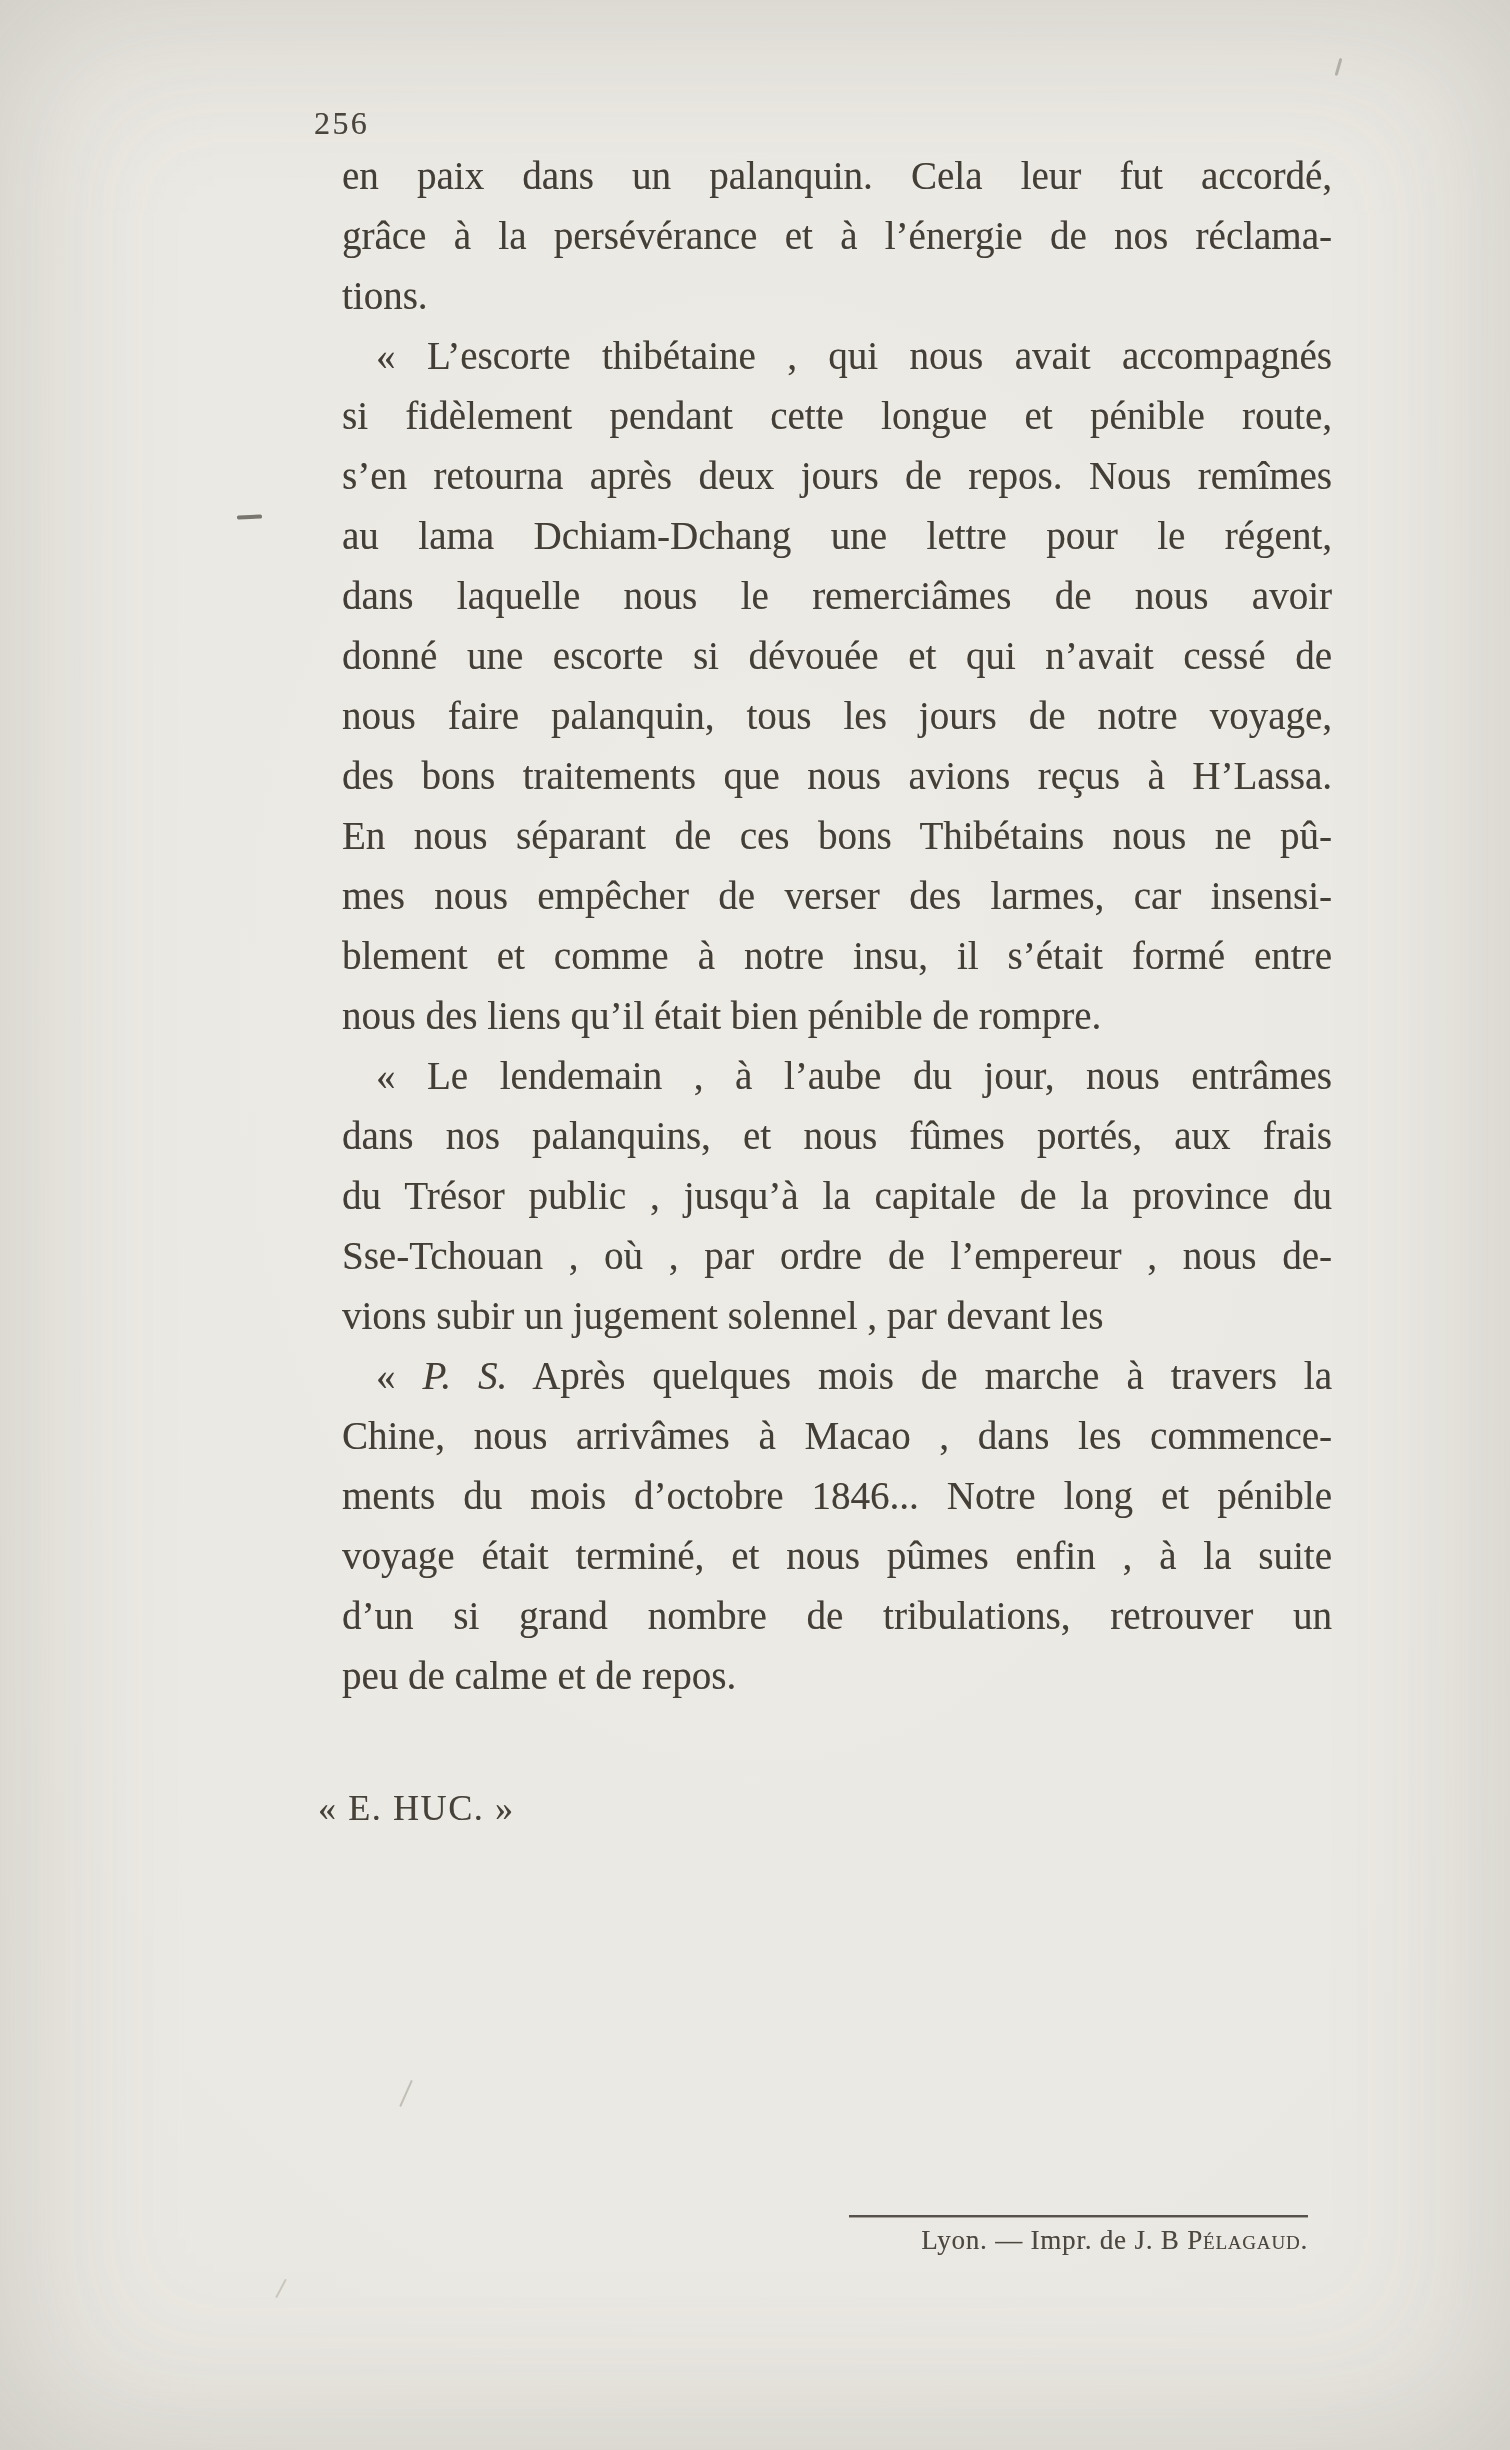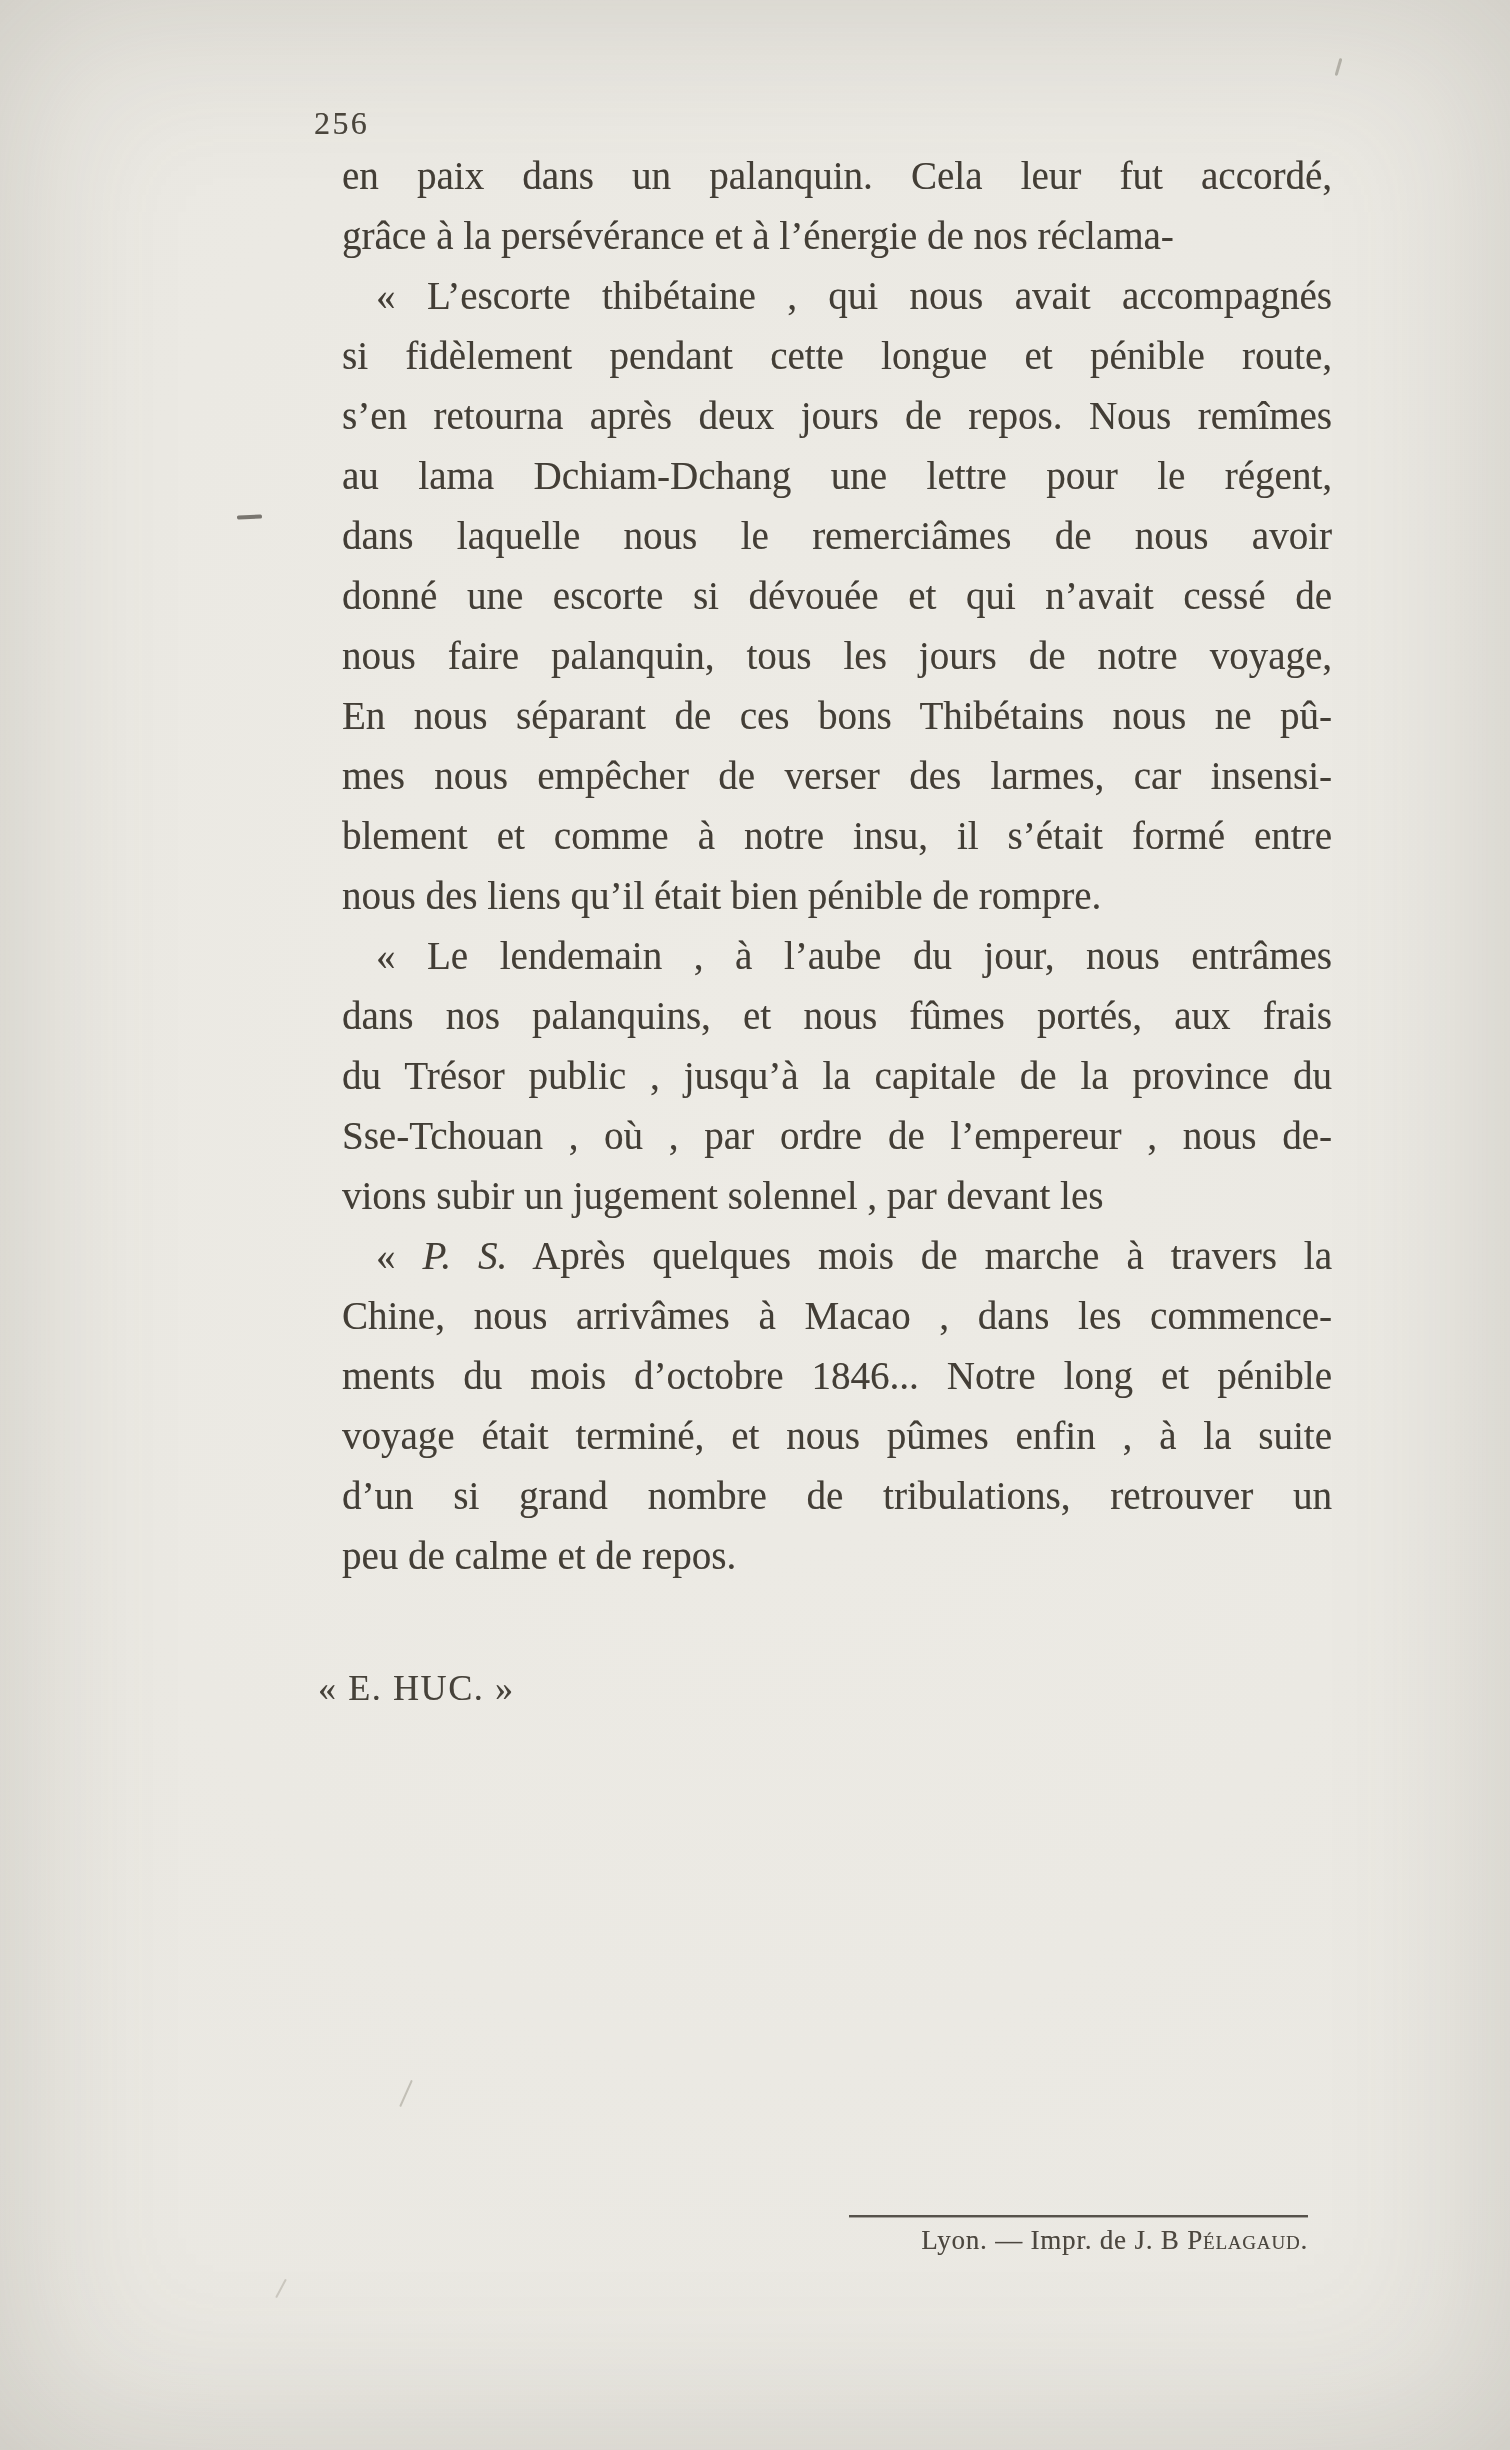--- a/index.html
+++ b/index.html
@@ -159,32 +159,34 @@
 <div class="scan-page">
 
   <div class="page-number">256</div>
 
   <div class="text-block">
 
     <div class="para">
       <div class="lines">
           <div class="line">en paix dans un palanquin. Cela leur fut accordé,</div>
           <div class="line">grâce à la persévérance et à l’énergie de nos réclama-</div>
+          <div class="line">tions.</div>
         </div>
     </div>
 
     <div class="para indented">
       <div class="lines">
           <div class="line">« L’escorte thibétaine , qui nous avait accompagnés</div>
           <div class="line">si fidèlement pendant cette longue et pénible route,</div>
           <div class="line">s’en retourna après deux jours de repos. Nous remîmes</div>
           <div class="line">au lama Dchiam-Dchang une lettre pour le régent,</div>
           <div class="line">dans laquelle nous le remerciâmes de nous avoir</div>
           <div class="line">donné une escorte si dévouée et qui n’avait cessé de</div>
           <div class="line">nous faire palanquin, tous les jours de notre voyage,</div>
+          <div class="line">des bons traitements que nous avions reçus à H’Lassa.</div>
           <div class="line">En nous séparant de ces bons Thibétains nous ne pû-</div>
           <div class="line">mes nous empêcher de verser des larmes, car insensi-</div>
           <div class="line">blement et comme à notre insu, il s’était formé entre</div>
           <div class="line">nous des liens qu’il était bien pénible de rompre.</div>
         </div>
     </div>
 
     <div class="para indented">
       <div class="lines">
           <div class="line">« Le lendemain , à l’aube du jour, nous entrâmes</div>

